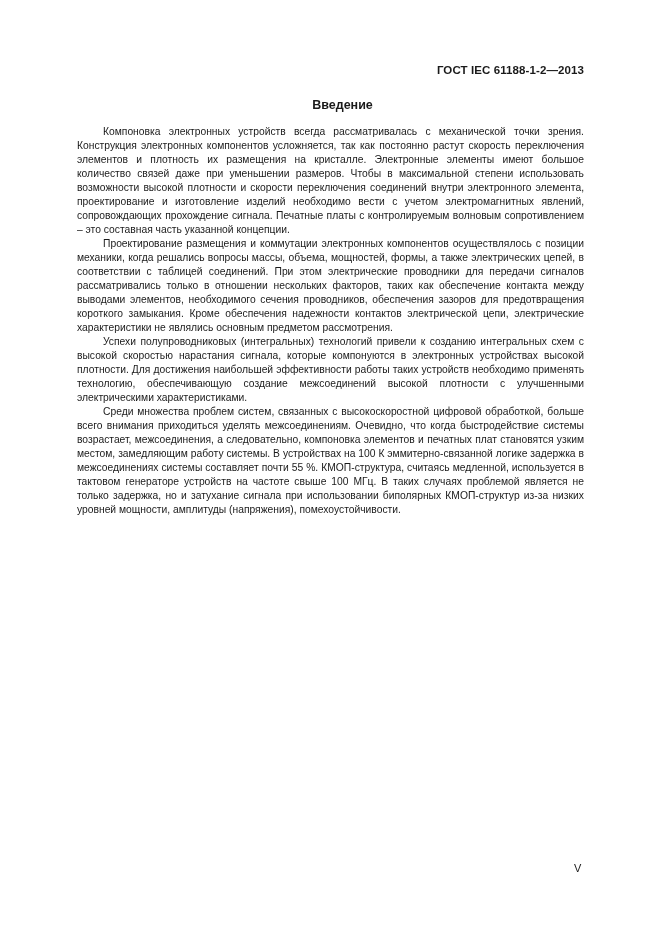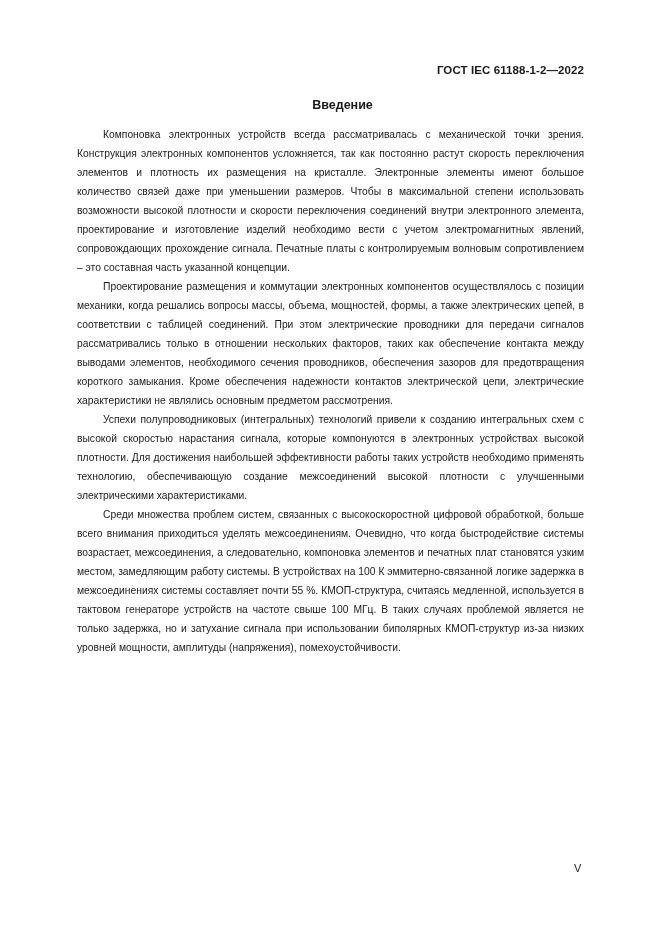--- a/index.html
+++ b/index.html
@@ -1,28 +1,28 @@
 <!DOCTYPE html>
 <html><head>
 <meta charset="utf-8">
 <style>
   html, body { margin: 0; padding: 0; background: #ffffff; }
   body { width: 661px; height: 936px; position: relative; overflow: hidden;
          font-family: "Liberation Sans", "DejaVu Sans", sans-serif; color: #1a1a1a; }
   .header-code { position: absolute; top: 64px; right: 77px; font-size: 11.5px; font-weight: bold; letter-spacing: 0.1px; }
   .title { position: absolute; top: 98px; left: 12px; width: 661px; text-align: center; font-size: 12.5px; font-weight: bold; }
-  .content { position: absolute; top: 125px; left: 77px; width: 507px; font-size: 10.3px; line-height: 19px; }
+  .content { position: absolute; top: 125px; left: 77px; width: 507px; font-size: 10.3px; line-height: 14px; }
   .content p { margin: 0; text-align: justify; text-indent: 26px; }
   .content p.gap { }
   .page-number { position: absolute; top: 862px; left: 574px; font-size: 11px; }
 </style>
 </head>
 <body>
 
-<div class="header-code">ГОСТ IEC 61188-1-2—2022</div>
+<div class="header-code">ГОСТ IEC 61188-1-2—2013</div>
 
 <div class="title">Введение</div>
 
 <div class="content">
   <p>Компоновка электронных устройств всегда рассматривалась с механической точки зрения. Конструкция электронных компонентов усложняется, так как постоянно растут скорость переключения элементов и плотность их размещения на кристалле. Электронные элементы имеют большое количество связей даже при уменьшении размеров. Чтобы в максимальной степени использовать возможности высокой плотности и скорости переключения соединений внутри электронного элемента, проектирование и изготовление изделий необходимо вести с учетом электромагнитных явлений, сопровождающих прохождение сигнала. Печатные платы с контролируемым волновым сопротивлением – это составная часть указанной концепции.</p>
   <p>Проектирование размещения и коммутации электронных компонентов осуществлялось с позиции механики, когда решались вопросы массы, объема, мощностей, формы, а также электрических цепей, в соответствии с таблицей соединений. При этом электрические проводники для передачи сигналов рассматривались только в отношении нескольких факторов, таких как обеспечение контакта между выводами элементов, необходимого сечения проводников, обеспечения зазоров для предотвращения короткого замыкания. Кроме обеспечения надежности контактов электрической цепи, электрические характеристики не являлись основным предметом рассмотрения.</p>
   <p>Успехи полупроводниковых (интегральных) технологий привели к созданию интегральных схем с высокой скоростью нарастания сигнала, которые компонуются в электронных устройствах высокой плотности. Для достижения наибольшей эффективности работы таких устройств необходимо применять технологию, обеспечивающую создание межсоединений высокой плотности с улучшенными электрическими характеристиками.</p>
   <p class="gap">Среди множества проблем систем, связанных с высокоскоростной цифровой обработкой, больше всего внимания приходиться уделять межсоединениям. Очевидно, что когда быстродействие системы возрастает, межсоединения, а следовательно, компоновка элементов и печатных плат становятся узким местом, замедляющим работу системы. В устройствах на 100 К эммитерно-связанной логике задержка в межсоединениях системы составляет почти 55 %. КМОП-структура, считаясь медленной, используется в тактовом генераторе устройств на частоте свыше 100 МГц. В таких случаях проблемой является не только задержка, но и затухание сигнала при использовании биполярных КМОП-структур из-за низких уровней мощности, амплитуды (напряжения), помехоустойчивости.</p>
 </div>
 

